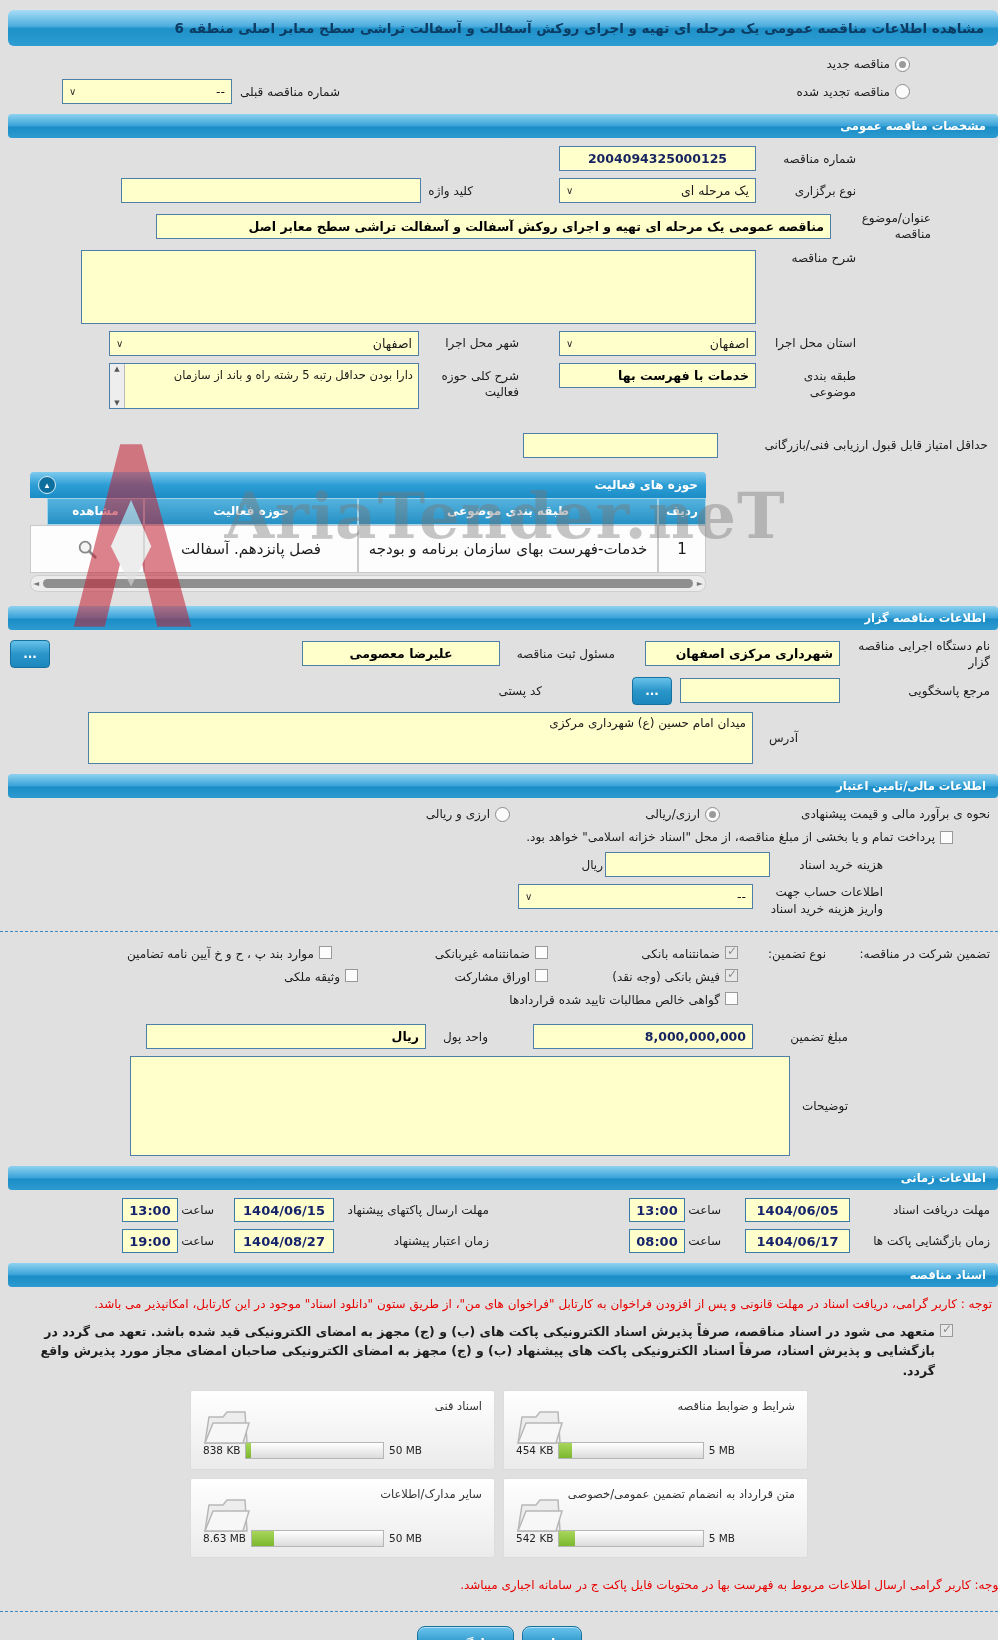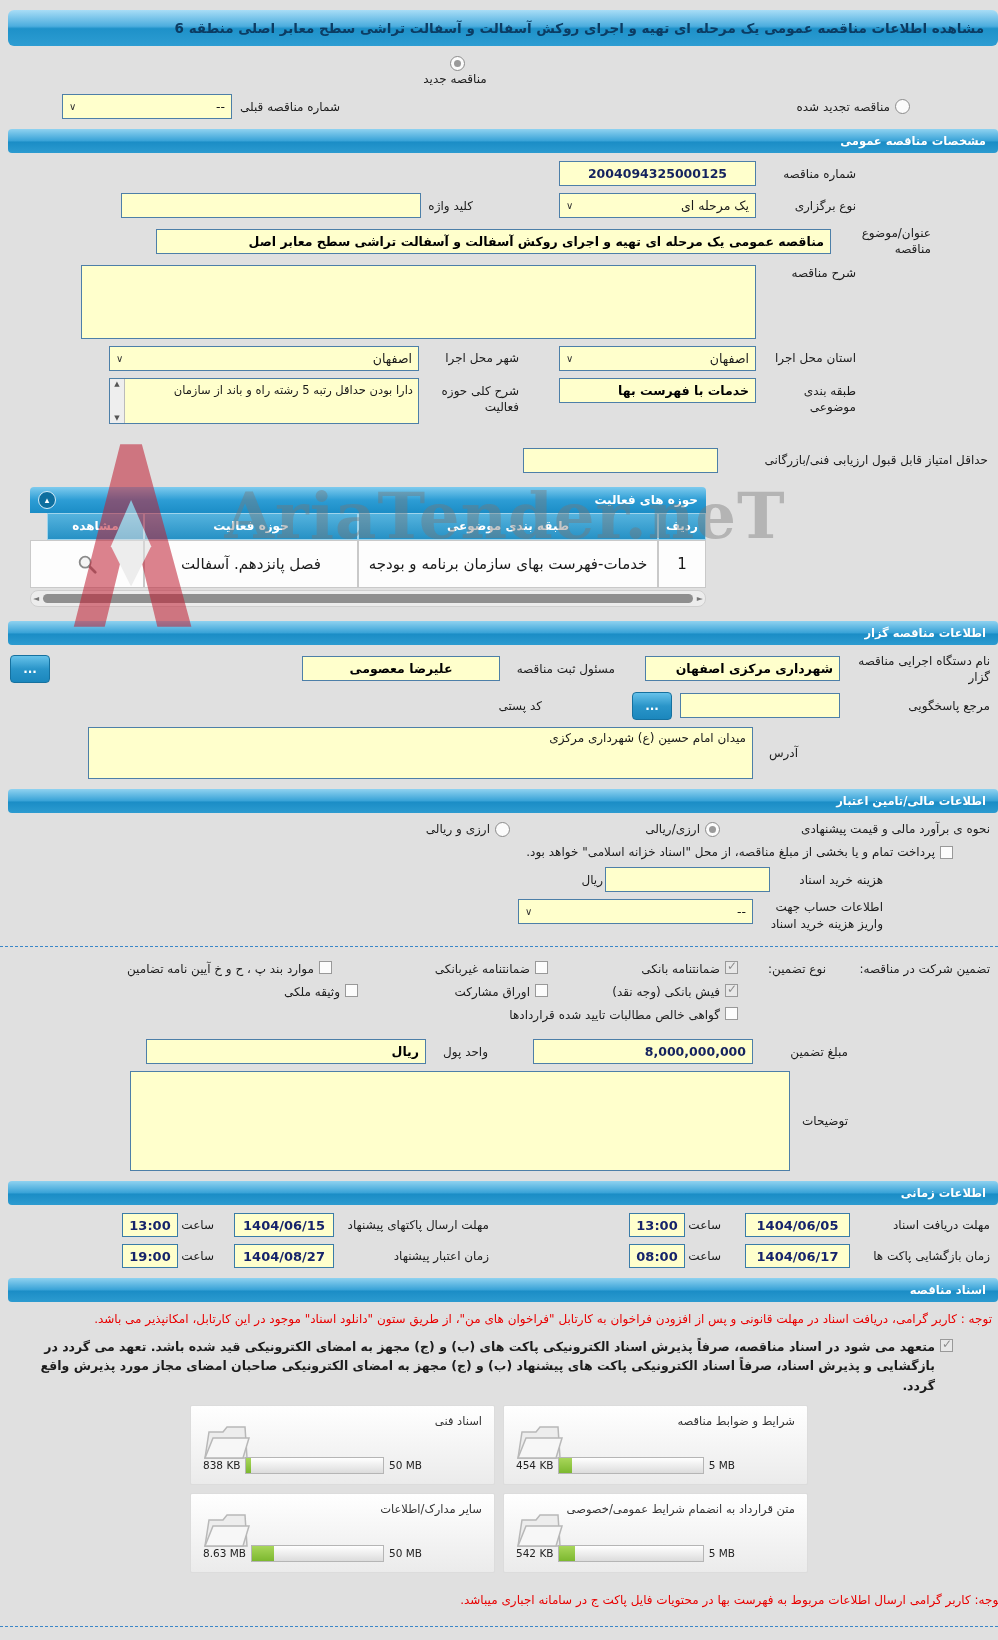--- a/index.html
+++ b/index.html
@@ -74,21 +74,21 @@
 
 <div class="wm-text">AriaTender.neT</div>
 <svg class="wm-logo" width="155" height="195" viewBox="0 0 100 126">
   <path d="M14 122 L44 4 L58 4 L90 122 L68 122 L51 52 L34 122 Z" fill="#c11f33"></path>
   <path d="M38 70 L51 40 L64 70 L51 96 Z" fill="#e0e0e0"></path>
 </svg>
 
 <div class="titlebar">مشاهده اطلاعات مناقصه عمومی یک مرحله ای تهیه و اجرای روکش آسفالت و آسفالت تراشی سطح معابر اصلی منطقه 6</div>
 
 <div style="margin-top:10px;">
-  <div class="frow" style="padding-right:88px;flex-direction:column;">
+  <div class="frow" style="padding-right:88px;">
     <span class="radio checked"></span>
     <span class="lbl">مناقصه جدید</span>
   </div>
   <div class="frow" style="padding-right:88px;padding-left:62px;">
     <span class="radio"></span>
     <span class="lbl">مناقصه تجدید شده</span>
     <span class="lbl" style="margin-right:auto;margin-left:8px;">شماره مناقصه قبلی</span>
     <div class="box sel" style="width:170px;">
       <span>--</span>
       <span class="caret">∨</span>
@@ -379,21 +379,21 @@
       <div class="bar-row">
         <span class="size-txt">838 KB</span>
         <div class="pbar">
             <div class="pfill" style="width: 3%;"></div>
           </div>
         <span class="size-txt">50 MB</span>
       </div>
     </div>
 
     <div class="card">
-      <div class="card-name">متن قرارداد به انضمام شرایط عمومی/خصوصی</div>
+      <div class="card-name">متن قرارداد به انضمام تضمین عمومی/خصوصی</div>
       <svg class="folder" width="50" height="42" viewBox="0 0 50 42">
         <path d="M4 38 L8 12 L22 12 L26 7 L44 7 L46 38 Z" fill="#ededed" stroke="#b8b8b8" stroke-width="1.5"></path>
         <path d="M4 38 L12 18 L48 18 L42 38 Z" fill="#f7f7f7" stroke="#b8b8b8" stroke-width="1.5"></path>
       </svg>
       <div class="bar-row">
         <span class="size-txt">542 KB</span>
         <div class="pbar">
             <div class="pfill" style="width: 11%;"></div>
           </div>
         <span class="size-txt">5 MB</span>

